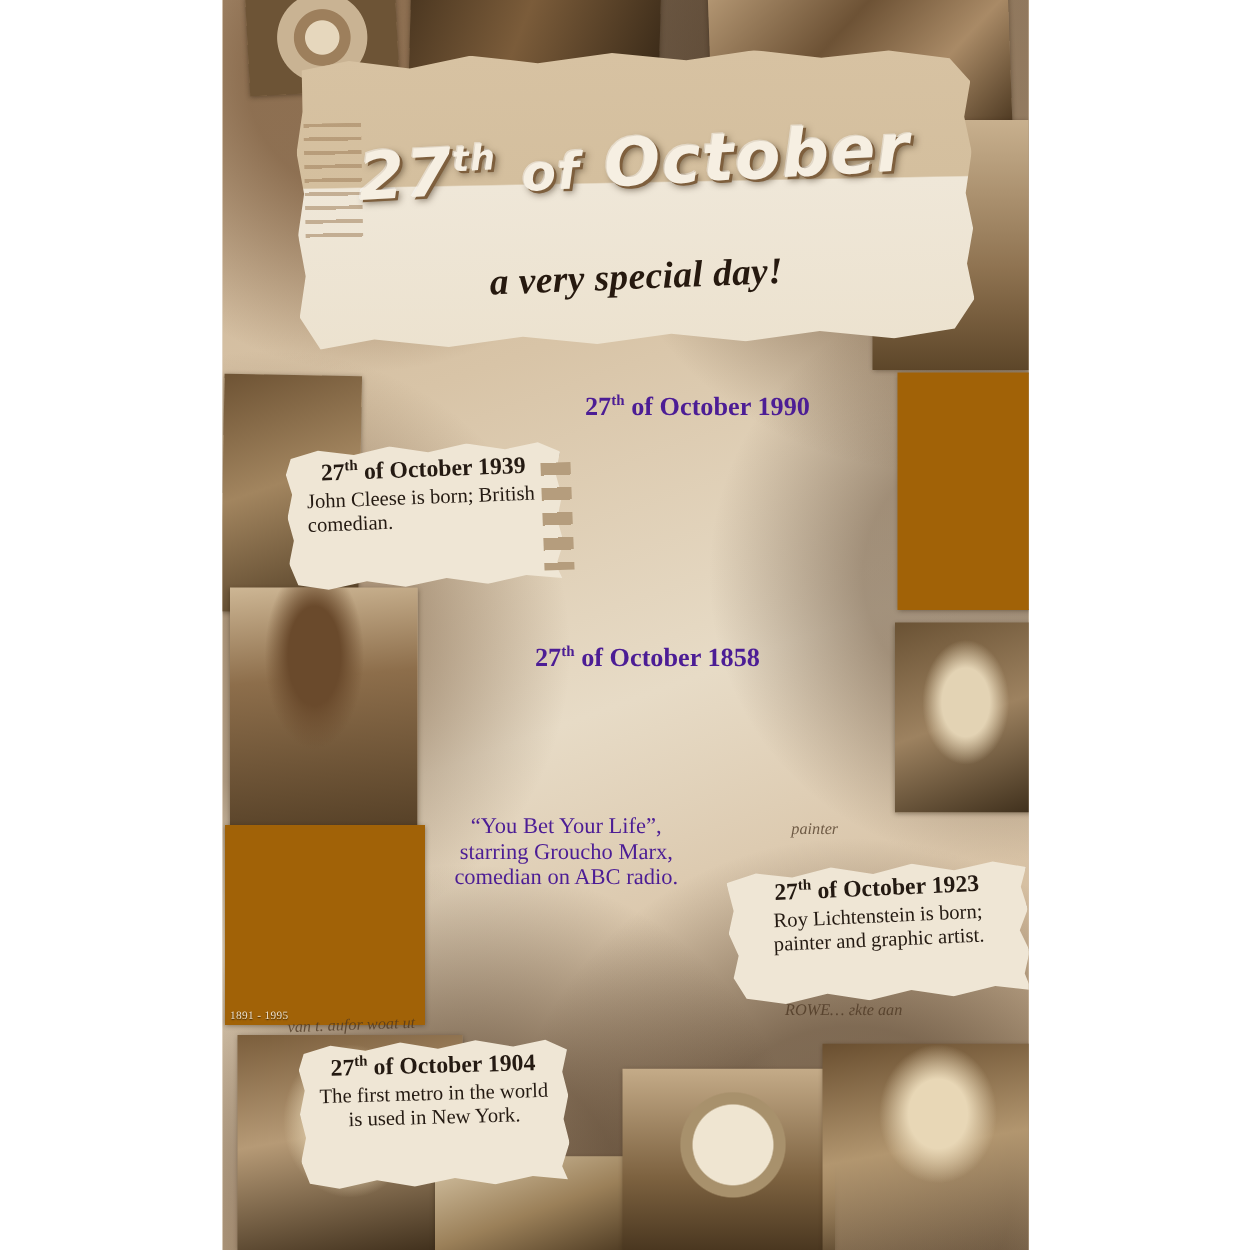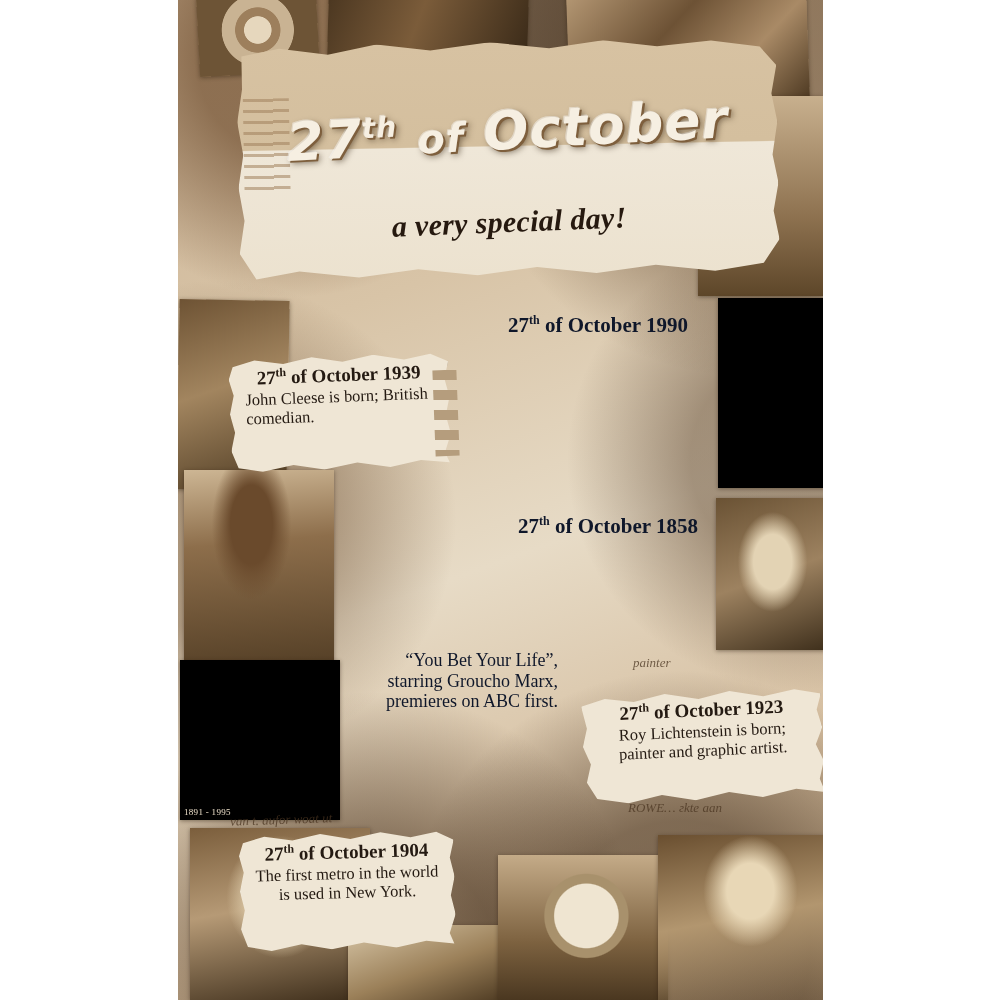--- a/index.html
+++ b/index.html
@@ -44,21 +44,21 @@
       radial-gradient(circle at 6% 52%, rgba(105,76,48,.45) 0 14%, rgba(0,0,0,0) 30%),
       radial-gradient(circle at 96% 46%, rgba(80,56,34,.45) 0 13%, rgba(0,0,0,0) 28%),
       radial-gradient(circle at 30% 97%, rgba(70,50,32,.55) 0 12%, rgba(0,0,0,0) 26%),
       radial-gradient(circle at 78% 95%, rgba(60,42,26,.55) 0 12%, rgba(0,0,0,0) 26%),
       linear-gradient(160deg, #c9b092 0%, #d8c4a7 30%, #e7dbc6 55%, #d3bb9c 80%, #b99f7d 100%);
   }
 
   
   .photo {
     position: absolute;
-    background: #000000;
+    background: #a16207;
     box-shadow: 0 1px 4px rgba(40,26,12,.45);
     overflow: hidden;
   }
   .photo .cap {
     position: absolute;
     left: 4px;
     bottom: 3px;
     font-size: 9px;
     color: #efe2cc;
     font-family: "Liberation Serif", serif;
@@ -162,22 +162,22 @@
   .fact-head .ord { font-size: 12px; vertical-align: super; }
   .fact-text {
     font-size: 16.5px;
     line-height: 1.12;
   }
   .fact-text .ord { font-size: 11px; vertical-align: super; }
 
   
   .fact-open {
     position: absolute;
-    color: #0f172a;
-    text-align: right;
+    color: #4c1d95;
+    text-align: center;
   }
   .fact-open .fact-head { font-size: 21px; }
   .fact-open .fact-text { font-size: 18px; line-height: 1.15; }
 
   
   .torn-a {
     clip-path: polygon(
       2% 7%, 12% 2%, 25% 6%, 38% 1%, 52% 6%, 66% 1%, 80% 6%, 92% 2%, 100% 9%,
       98% 24%, 100% 40%, 98% 56%, 100% 72%, 97% 88%, 99% 97%,
       86% 94%, 72% 99%, 57% 94%, 42% 99%, 28% 94%, 14% 99%, 3% 95%,
@@ -309,21 +309,21 @@
       </div>
     </div>
 
     <div class="fact-open" style="left:160px; top:514px; width:360px;">
       <div class="fact-head">
         <span>27</span><span class="ord">th</span><span> of October 1858</span>
       </div>
     </div>
 
     <div class="fact-open" style="left:130px; top:650px; width:290px;">
-      <div class="fact-text" style="width:210px; margin:0 auto;">“You Bet Your Life”, starring Groucho Marx, premieres on ABC first.</div>
+      <div class="fact-text" style="width:210px; margin:0 auto;">“You Bet Your Life”, starring Groucho Marx, comedian on ABC radio.</div>
     </div>
 
     <div class="scrap torn-b" style="left:405px; top:690px; width:240px; height:112px; transform:rotate(-2.6deg);">
       <div class="scrap-body">
         <div class="fact-head">
           <span>27</span><span class="ord">th</span><span> of October 1923</span>
         </div>
         <div class="fact-text">Roy Lichtenstein is born; painter and graphic artist.</div>
       </div>
     </div>

